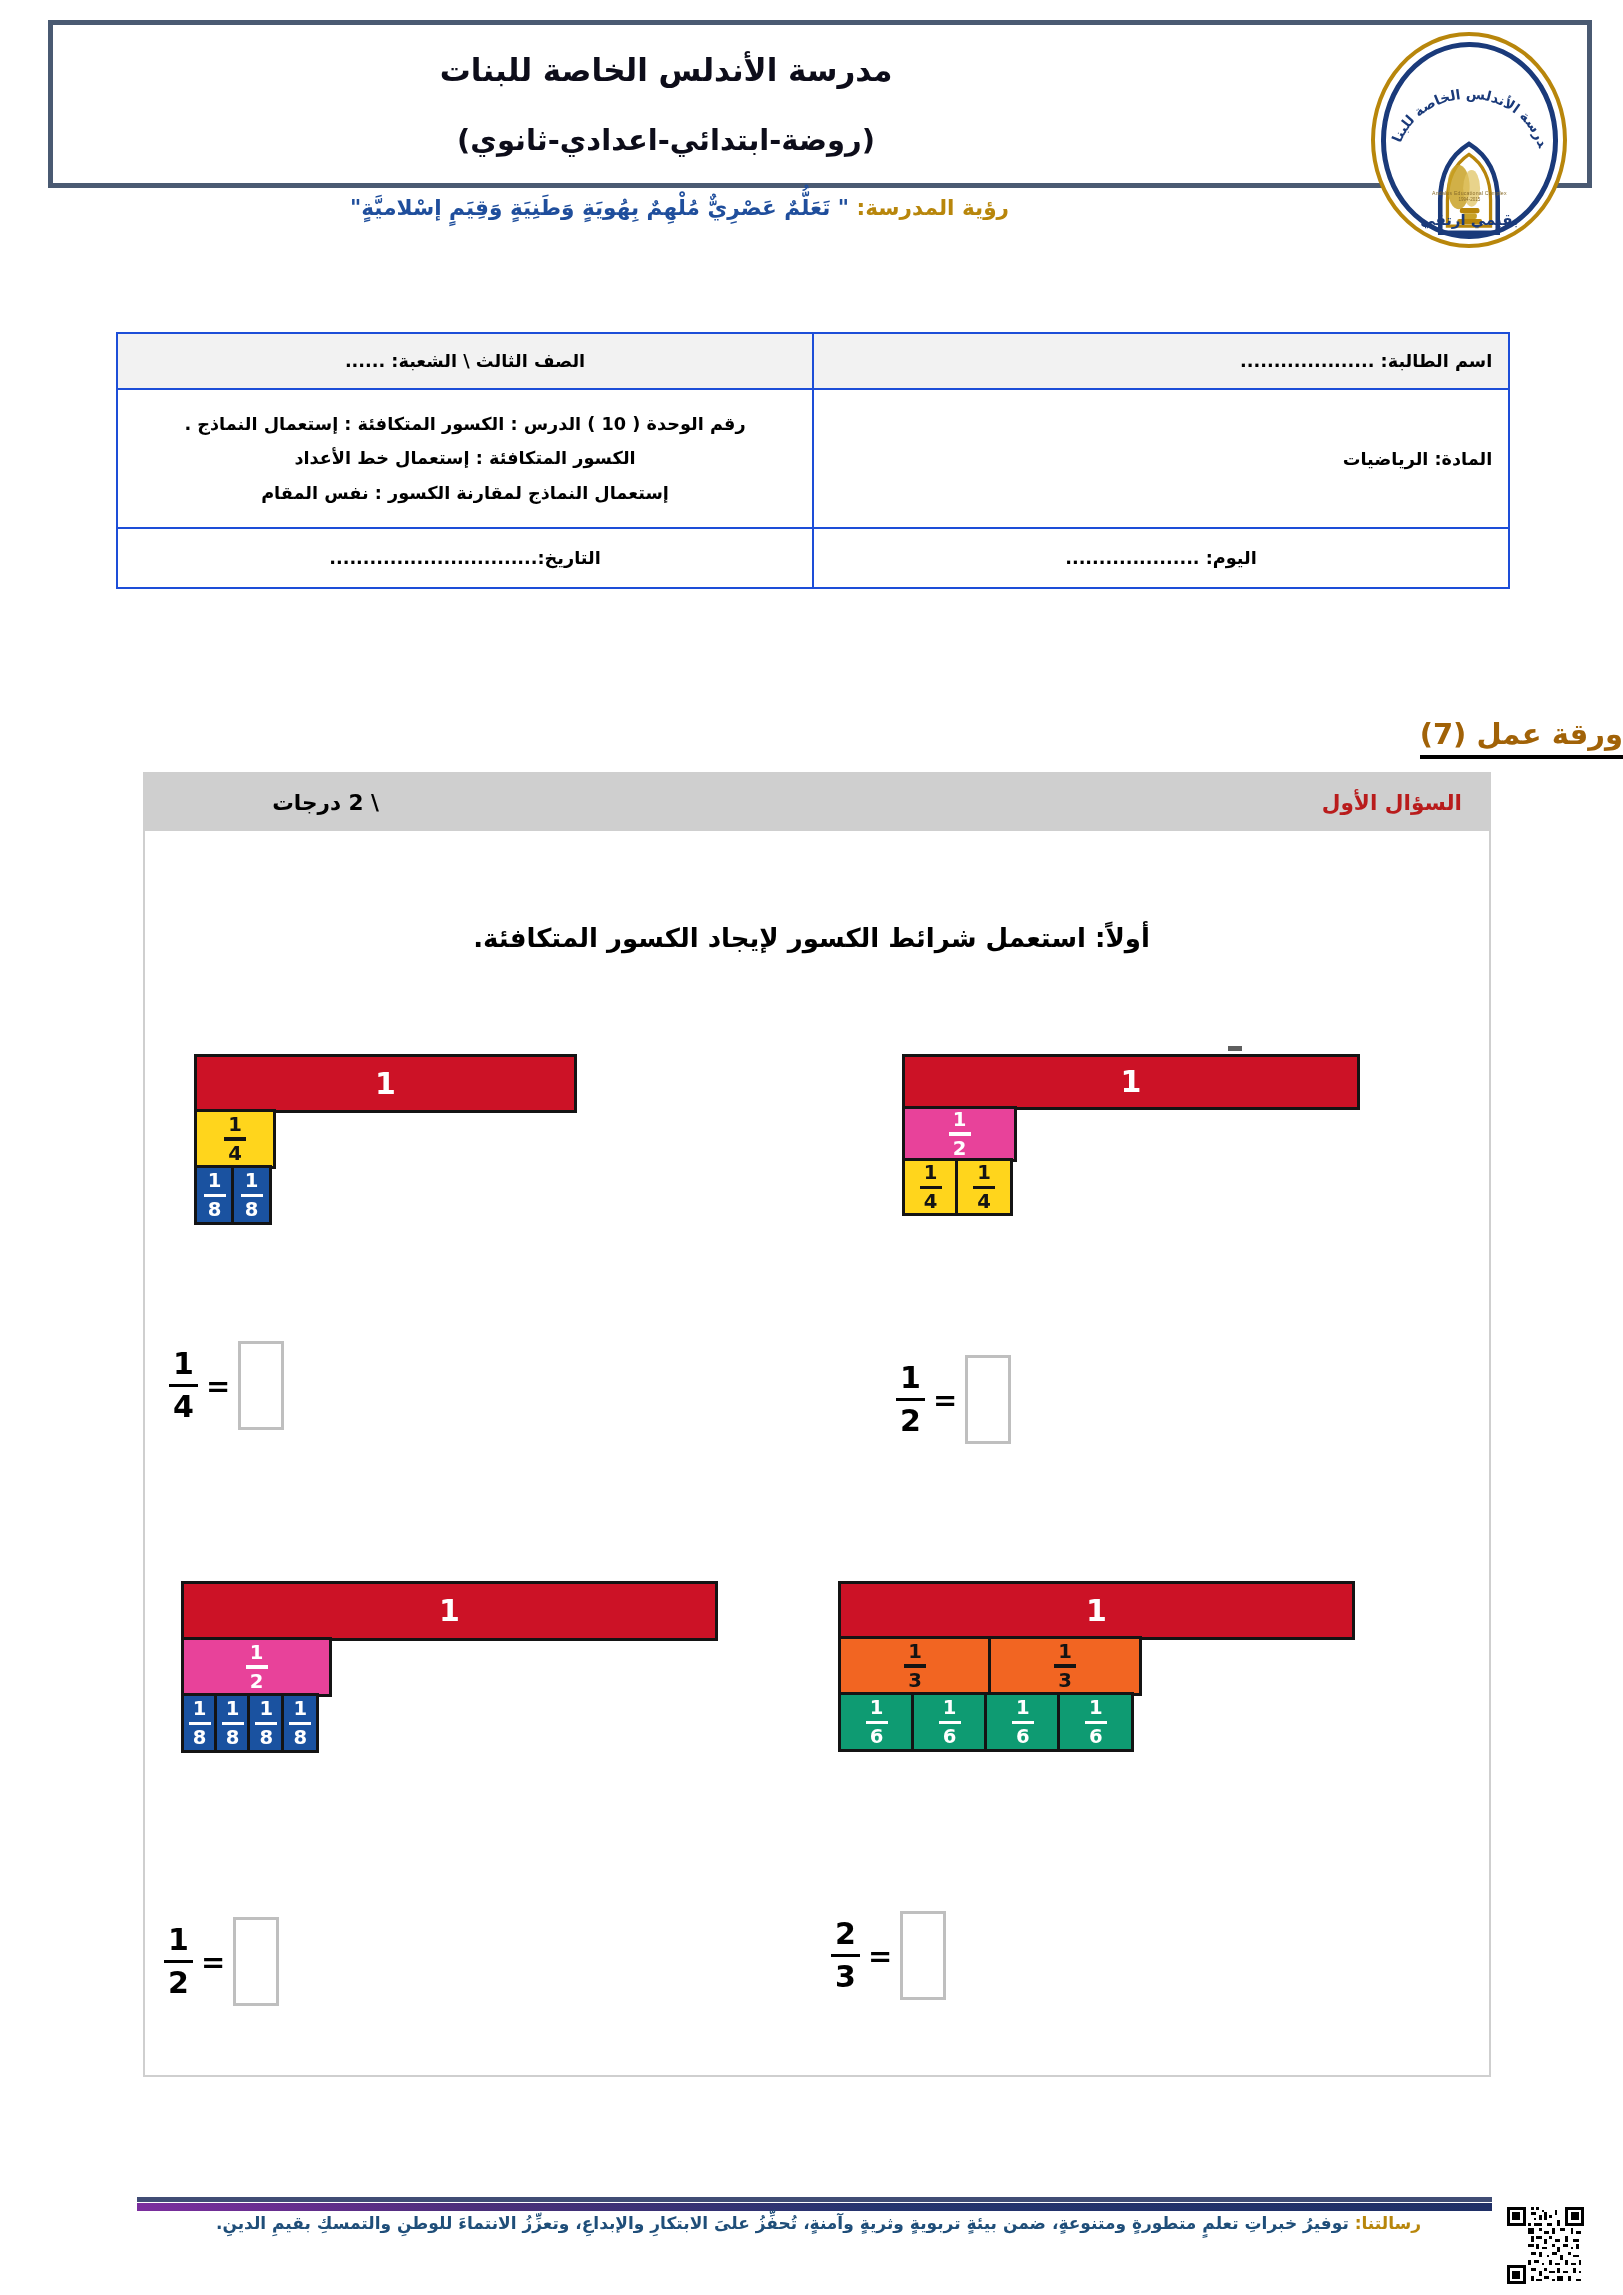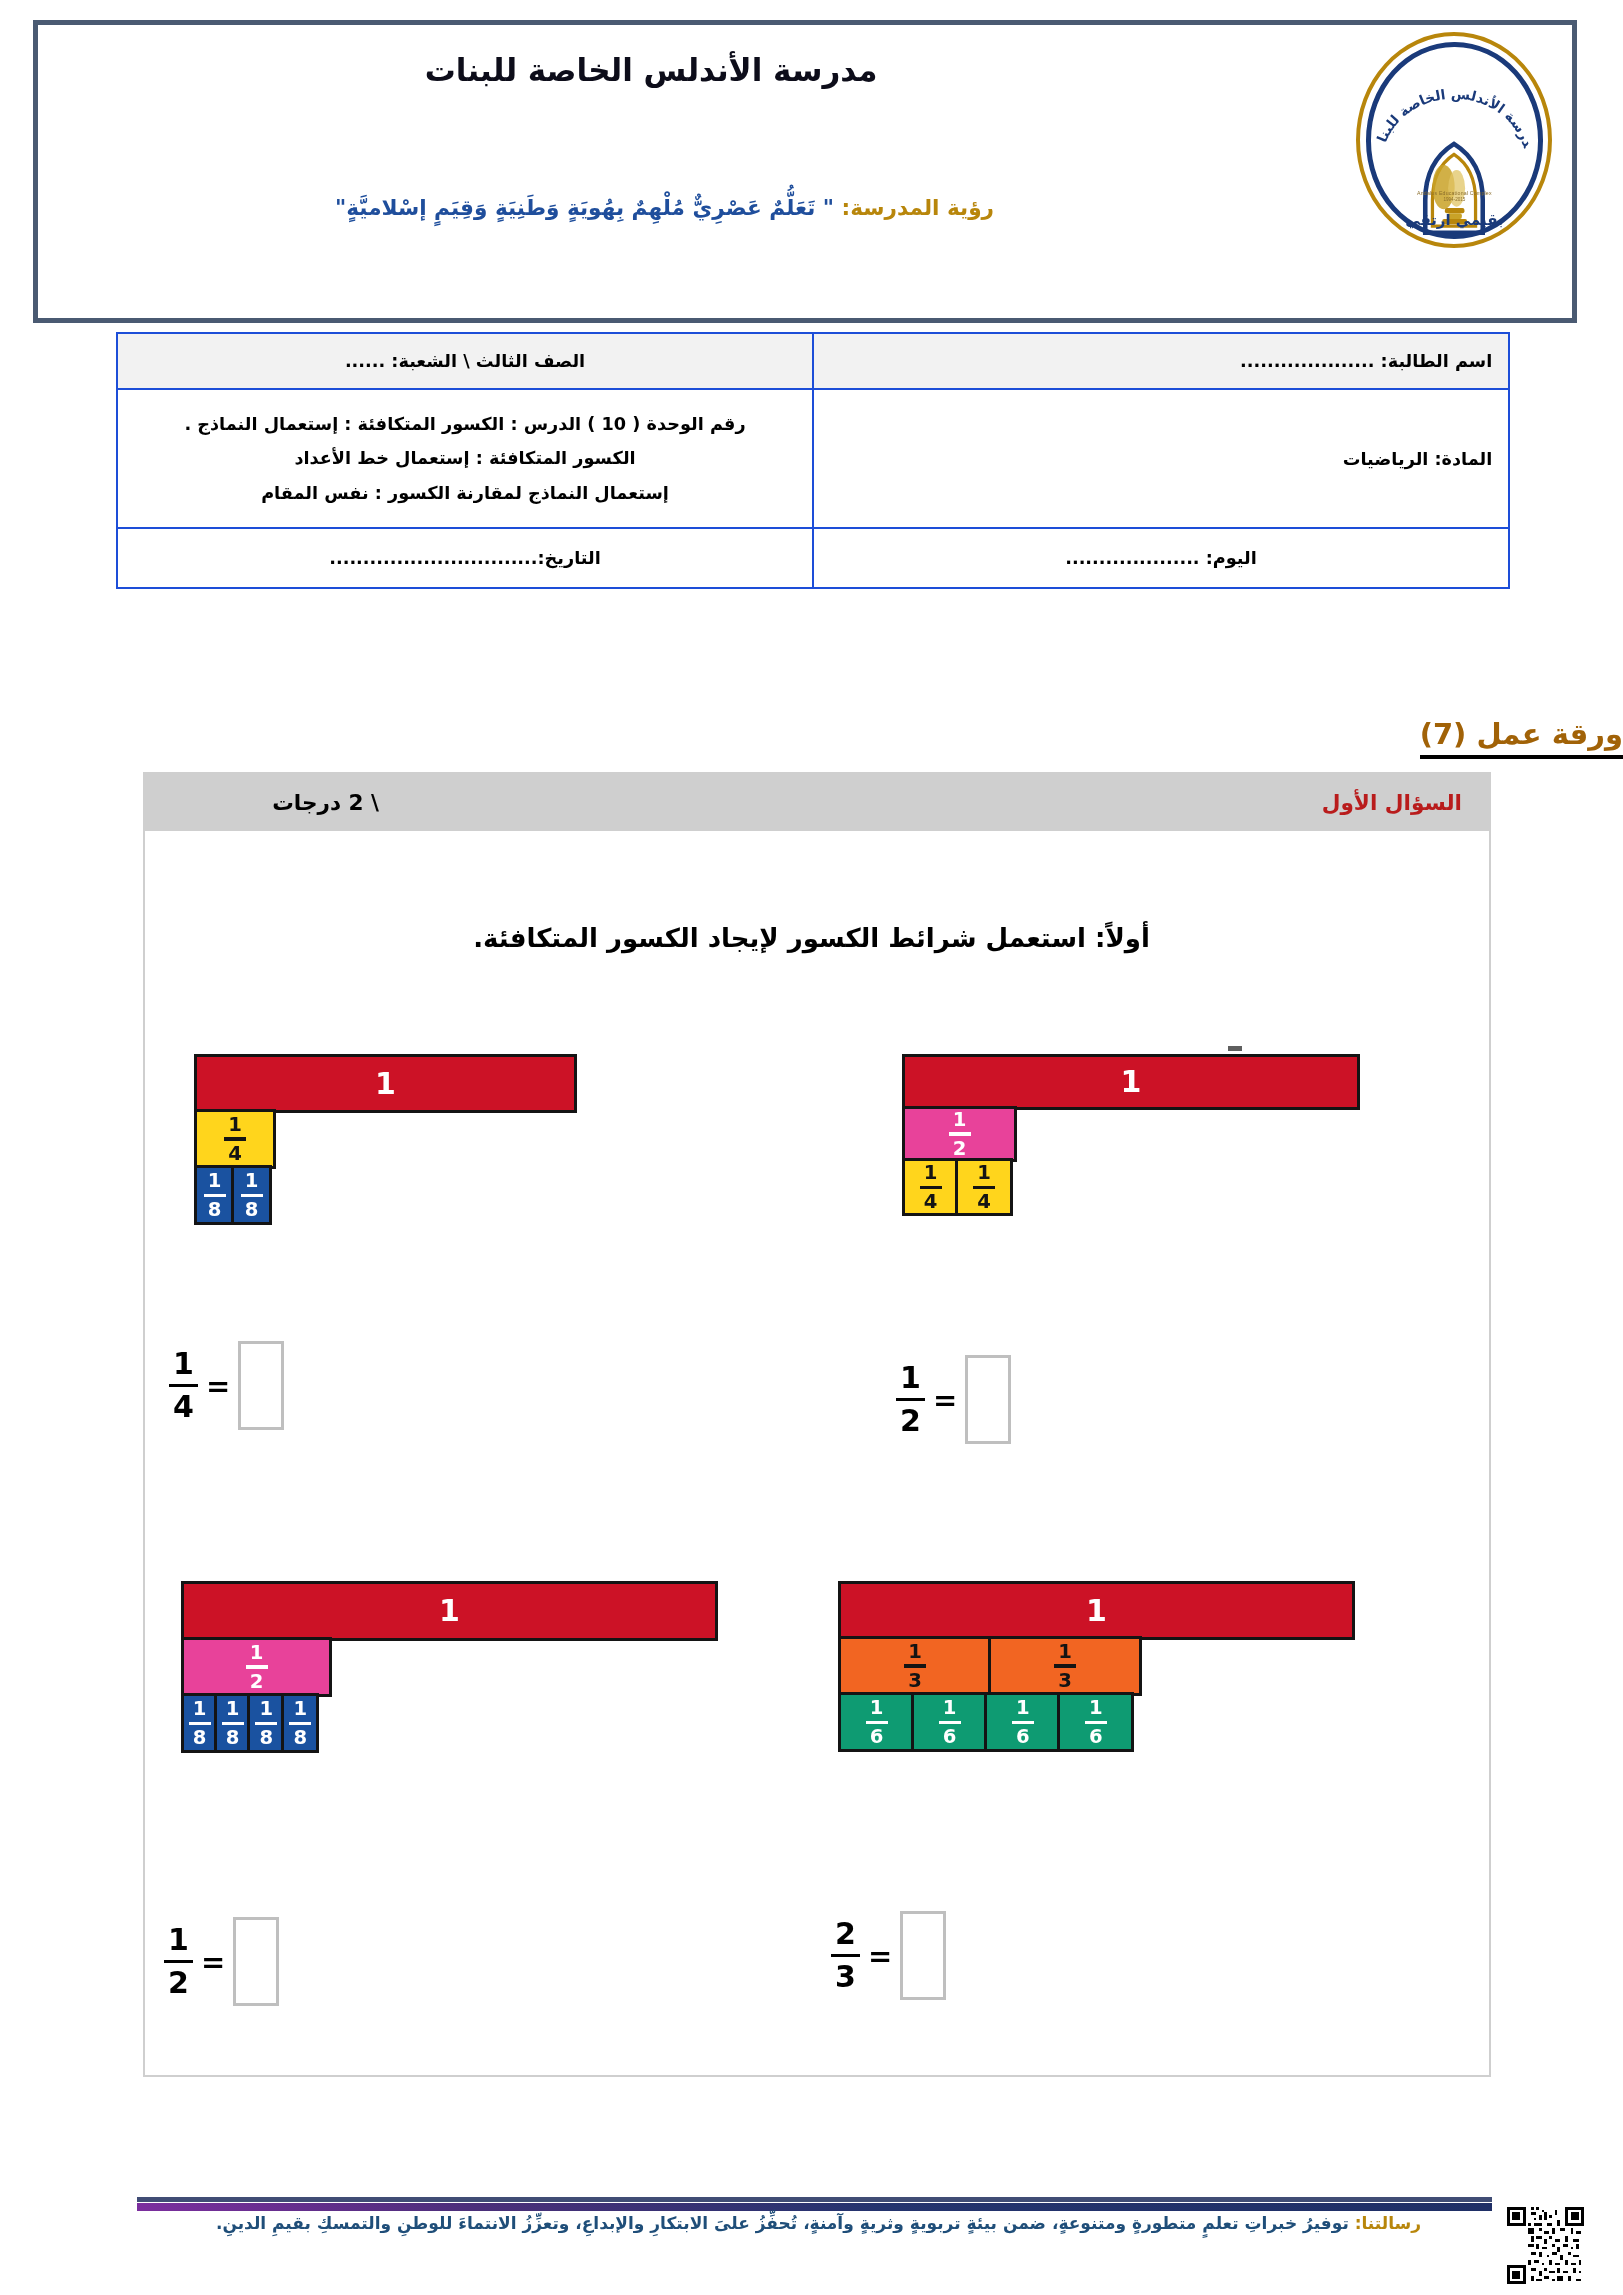--- a/index.html
+++ b/index.html
@@ -5,21 +5,21 @@
   html,body{margin:0;padding:0;background:#ffffff;}
   body{
     width:1623px;height:2295px;position:relative;
     font-family:"Liberation Sans","DejaVu Sans",sans-serif;
     color:#000;
     -webkit-font-smoothing:antialiased;
   }
 
   
   .hdr-box{
-    position:absolute;left:33px;top:19.6px;width:1544px;height:303px;
+    position:absolute;left:48px;top:19.6px;width:1544px;height:168px;
     border:5.2px solid #4a5a72;background:#fff;box-sizing:border-box;
   }
   .hdr-inner{position:relative;width:100%;height:100%;}
   .hdr-title{
     position:absolute;top:27.5px;left:0;right:308px;text-align:center;
     font-size:31px;font-weight:bold;color:#0d0d1a;
     font-family:"DejaVu Sans",sans-serif;letter-spacing:0;
   }
   .hdr-sub{
     position:absolute;top:98px;left:0;right:308px;text-align:center;
@@ -205,20 +205,21 @@
     position:absolute;right:39px;top:2207px;width:77px;height:77px;
   }
   .qr svg{display:block;width:100%;height:100%;}
 </style>
 </head>
 <body>
 
 <div class="hdr-box">
   <div class="hdr-inner">
     <div class="hdr-title">مدرسة الأندلس الخاصة للبنات</div>
+    <div class="hdr-sub">(روضة-ابتدائي-اعدادي-ثانوي)</div>
     <div class="hdr-vision">
       <span class="vis-lbl">رؤية المدرسة:</span>
       <span class="vis-txt">" تَعَلُّمٌ عَصْرِيٌّ مُلْهِمٌ بِهُويَةٍ وَطَنِيَةٍ وَقِيَمٍ إسْلاميَّةٍ"</span>
     </div>
 
     <div class="logo-wrap">
       <div class="logo-oval">
         <div class="logo-arc">
           <svg viewBox="0 0 250 120">
             <defs>

